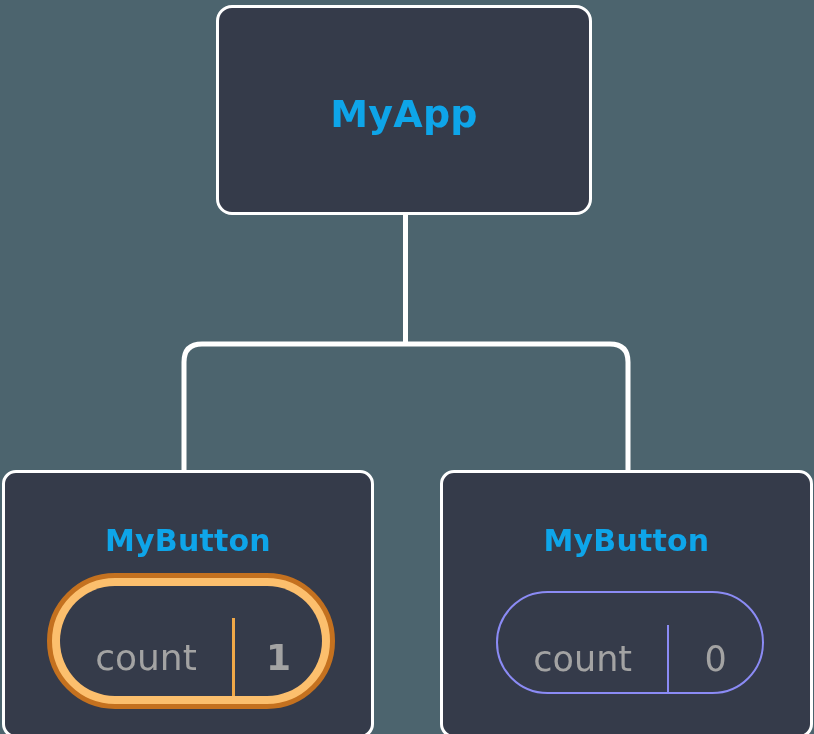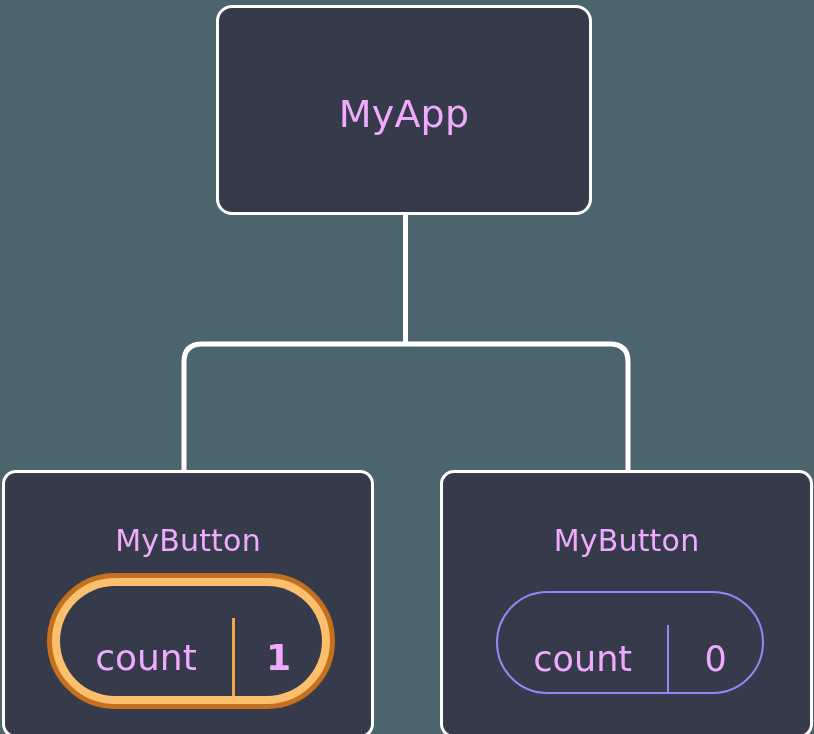--- a/index.html
+++ b/index.html
@@ -33,22 +33,22 @@
     box-sizing: border-box;
     background: #353b4a;
     border: 3px solid #ffffff;
     border-radius: 14px;
   }
   .node-title {
     position: absolute;
     left: 0;
     right: 0;
     text-align: center;
-    color: #f0abfc;
-    font-weight: 400;
+    color: #0ea5e9;
+    font-weight: 700;
     letter-spacing: 0.2px;
     white-space: nowrap;
   }
 
   #node-app {
     left: 216px;
     top: 5px;
     width: 376px;
     height: 210px;
     border-radius: 16px;
@@ -82,21 +82,21 @@
     box-sizing: border-box;
     display: flex;
     align-items: stretch;
     border-radius: 999px;
   }
   .pill-key, .pill-val {
     display: flex;
     align-items: center;
     justify-content: center;
     box-sizing: border-box;
-    color: #f0abfc;
+    color: #a3a3a3;
     white-space: nowrap;
     margin-top: 32px;
   }
 
   
   #pill-right {
     left: 53px;
     top: 118px;
     width: 268px;
     height: 103px;

